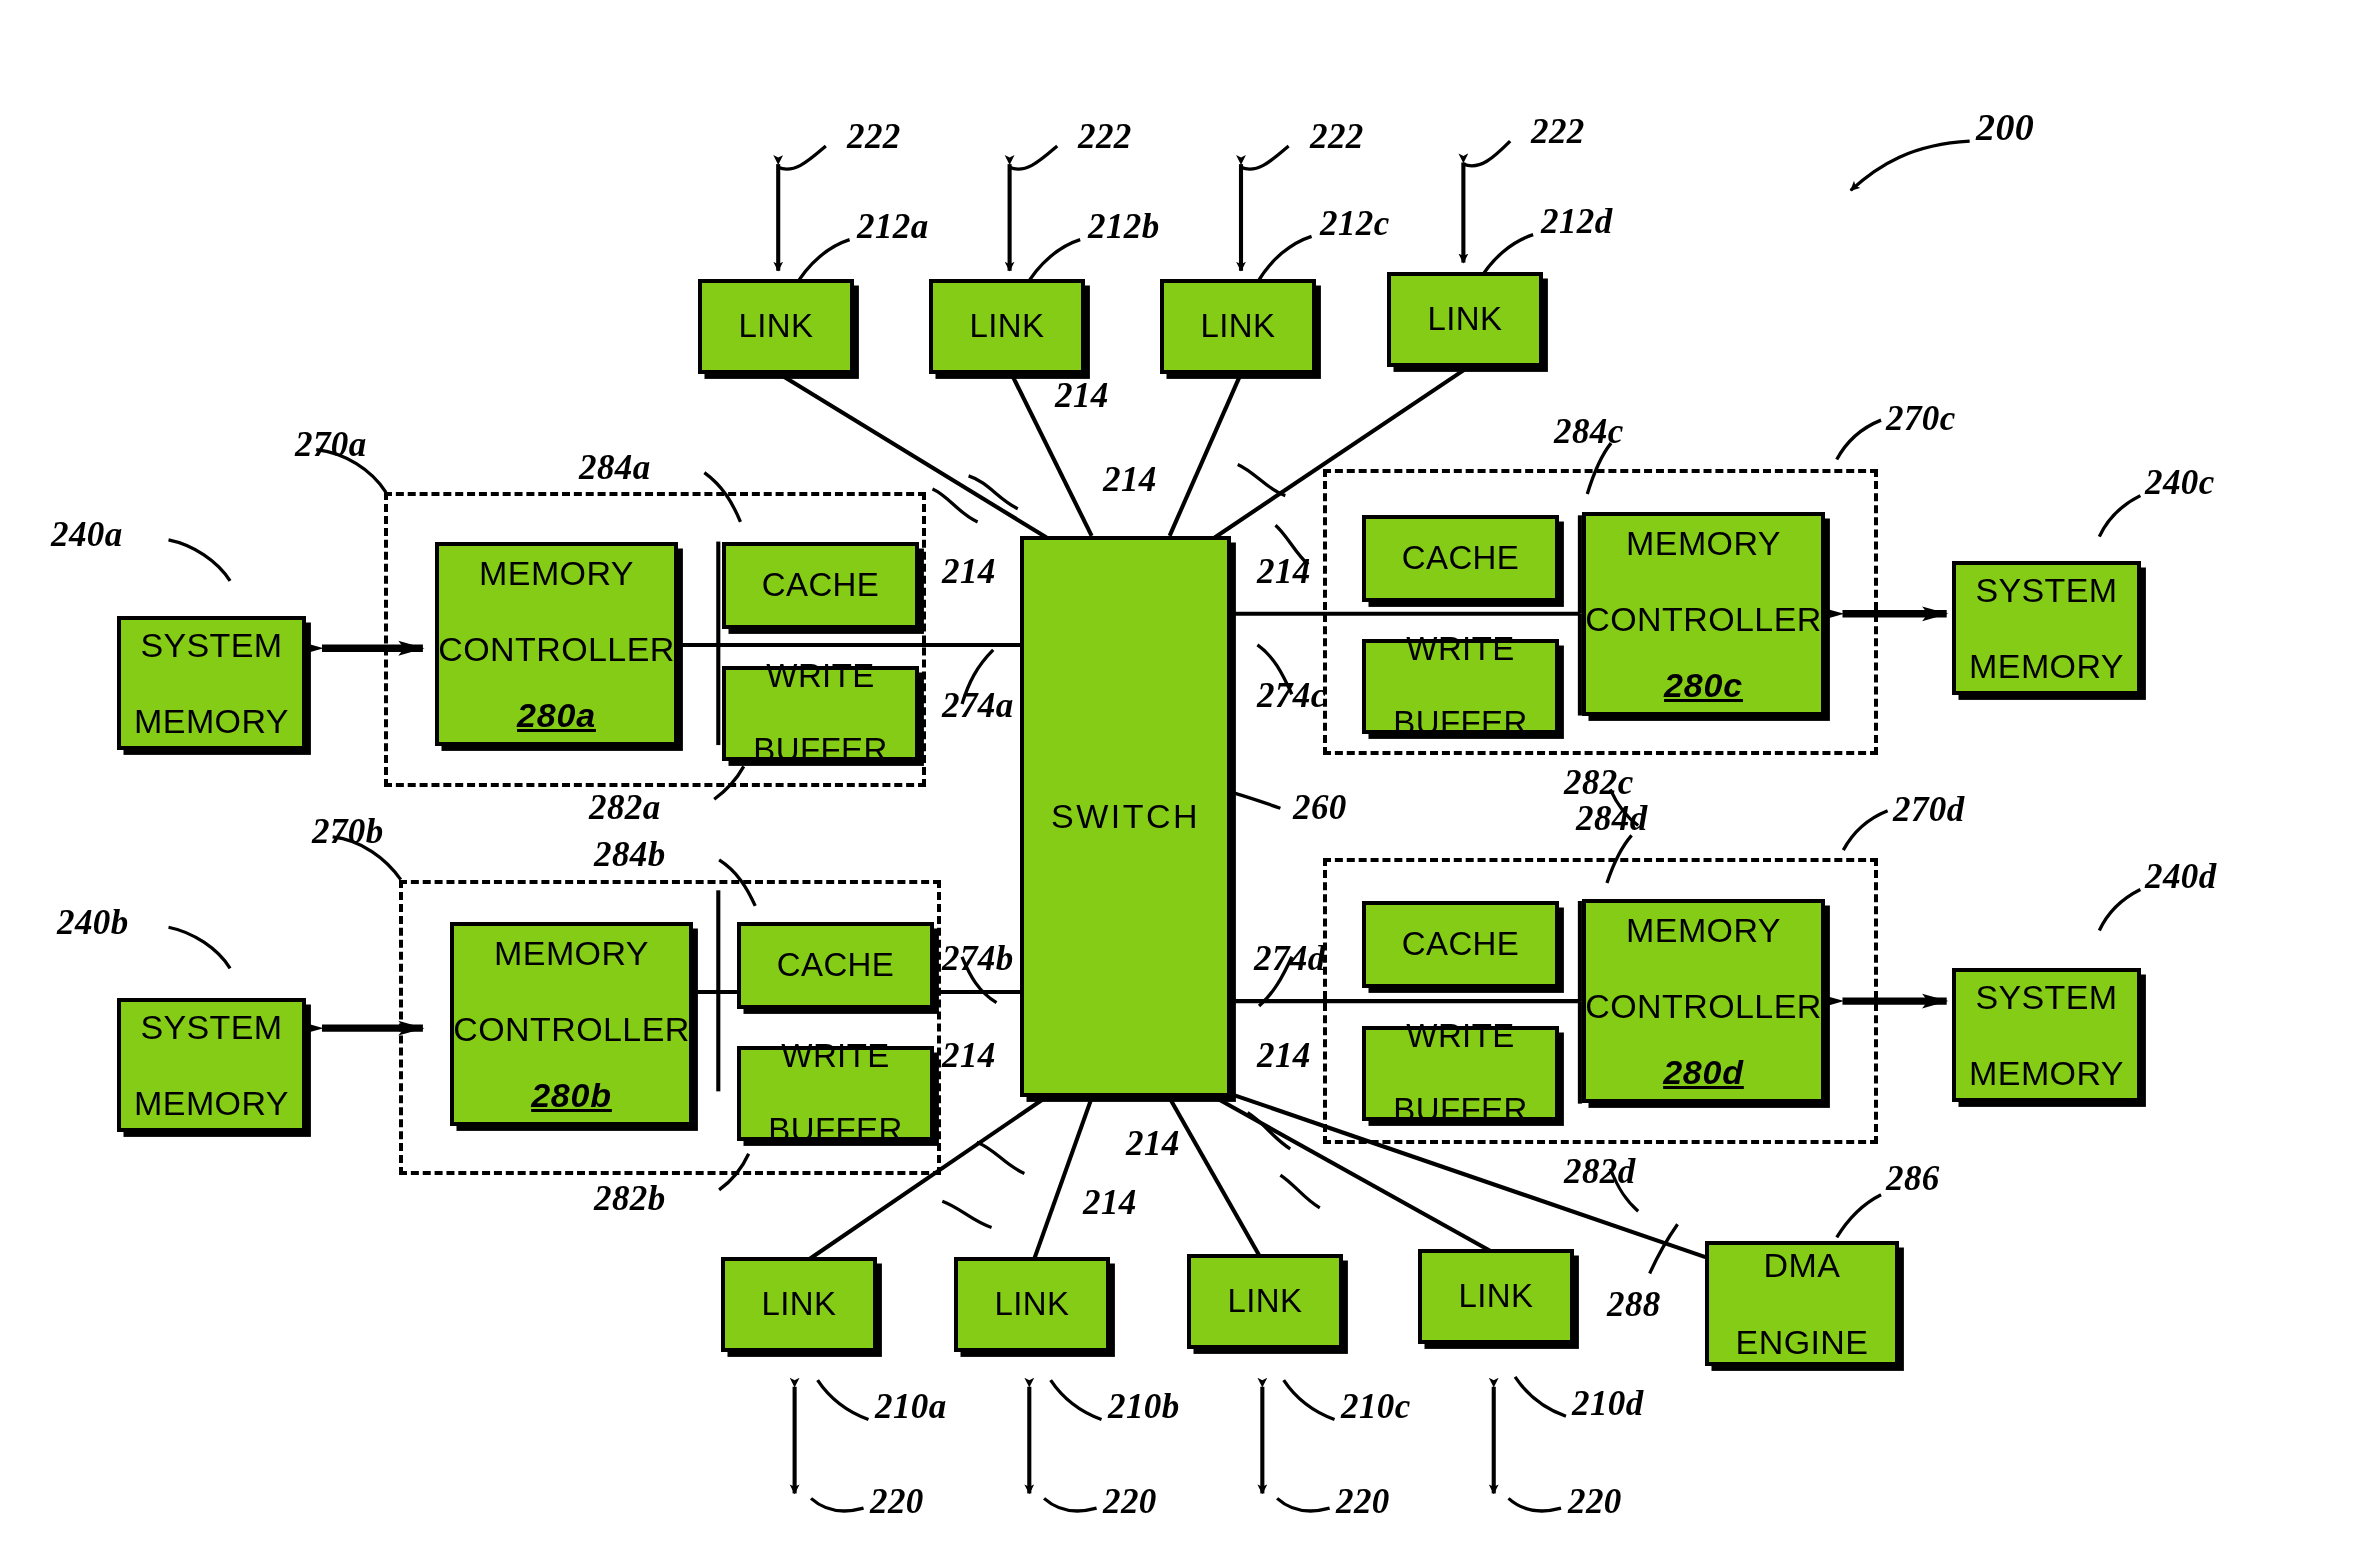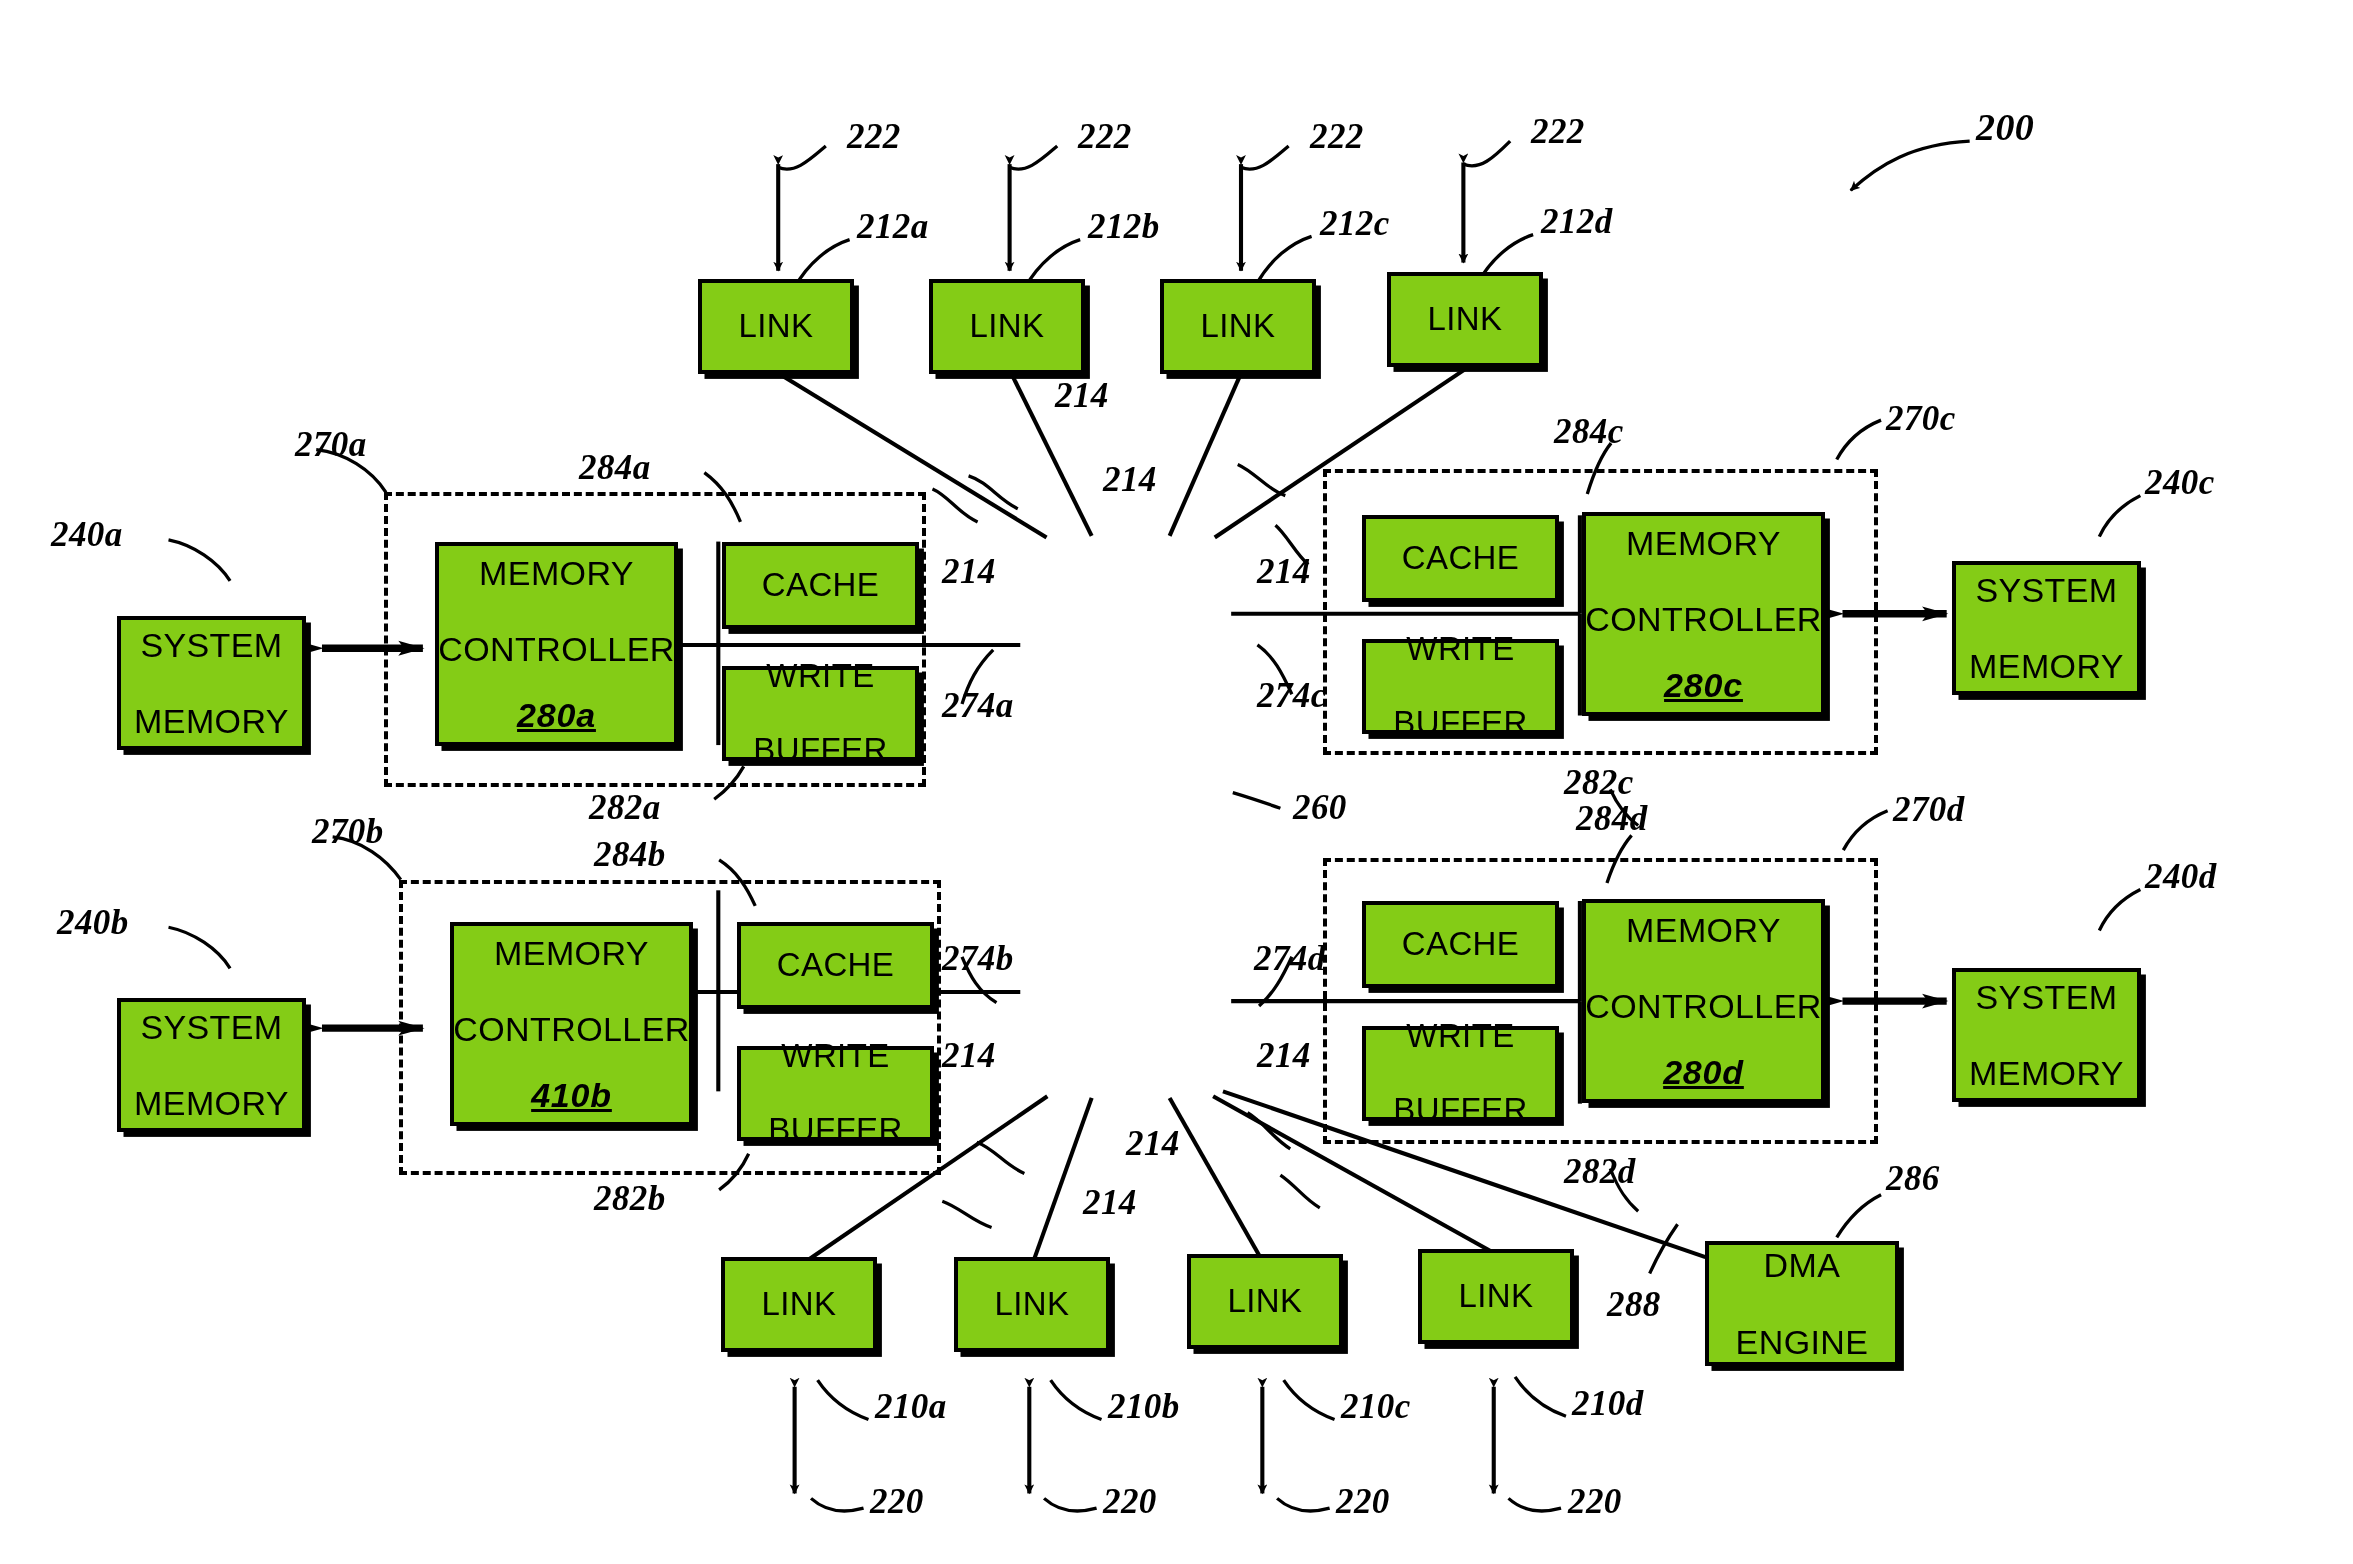--- a/index.html
+++ b/index.html
@@ -260,20 +260,23 @@
   <div class="ref" style="left:875px; top:1387px;">210a</div>
   <div class="ref" style="left:1108px; top:1387px;">210b</div>
   <div class="ref" style="left:1341px; top:1387px;">210c</div>
   <div class="ref" style="left:1572px; top:1384px;">210d</div>
 
   <div class="ref" style="left:870px; top:1482px;">220</div>
   <div class="ref" style="left:1103px; top:1482px;">220</div>
   <div class="ref" style="left:1336px; top:1482px;">220</div>
   <div class="ref" style="left:1568px; top:1482px;">220</div>
 
+  <div class="box switch" style="left:1020px; top:536px; width:211px; height:561px;">
+    <span class="t">SWITCH</span>
+  </div>
   <div class="ref" style="left:1293px; top:788px;">260</div>
 
   <div class="ref" style="left:942px; top:552px;">214</div>
   <div class="ref" style="left:1103px; top:460px;">214</div>
   <div class="ref" style="left:1055px; top:376px;">214</div>
   <div class="ref" style="left:1257px; top:552px;">214</div>
 
   <div class="ref" style="left:942px; top:1036px;">214</div>
   <div class="ref" style="left:1126px; top:1124px;">214</div>
   <div class="ref" style="left:1083px; top:1183px;">214</div>
@@ -317,21 +320,21 @@
   <div class="ref" style="left:589px; top:788px;">282a</div>
   <div class="ref" style="left:51px;  top:515px;">240a</div>
 
   <div class="dashgroup" style="left:399px; top:880px; width:542px; height:295px;"></div>
 
   <div class="box mc" style="left:450px; top:922px; width:243px; height:204px;">
     <span class="mc-title">
       <span class="t">MEMORY</span><br>
       <span class="t">CONTROLLER</span>
     </span>
-    <span class="mc-ref">410b</span>
+    <span class="mc-ref">280b</span>
   </div>
 
   <div class="box cache" style="left:737px; top:922px; width:197px; height:87px;">
     <span class="t">CACHE</span>
   </div>
 
   <div class="box wbuf" style="left:737px; top:1046px; width:197px; height:95px;">
     <span>
       <span class="t">WRITE</span><br>
       <span class="t">BUFFER</span>

